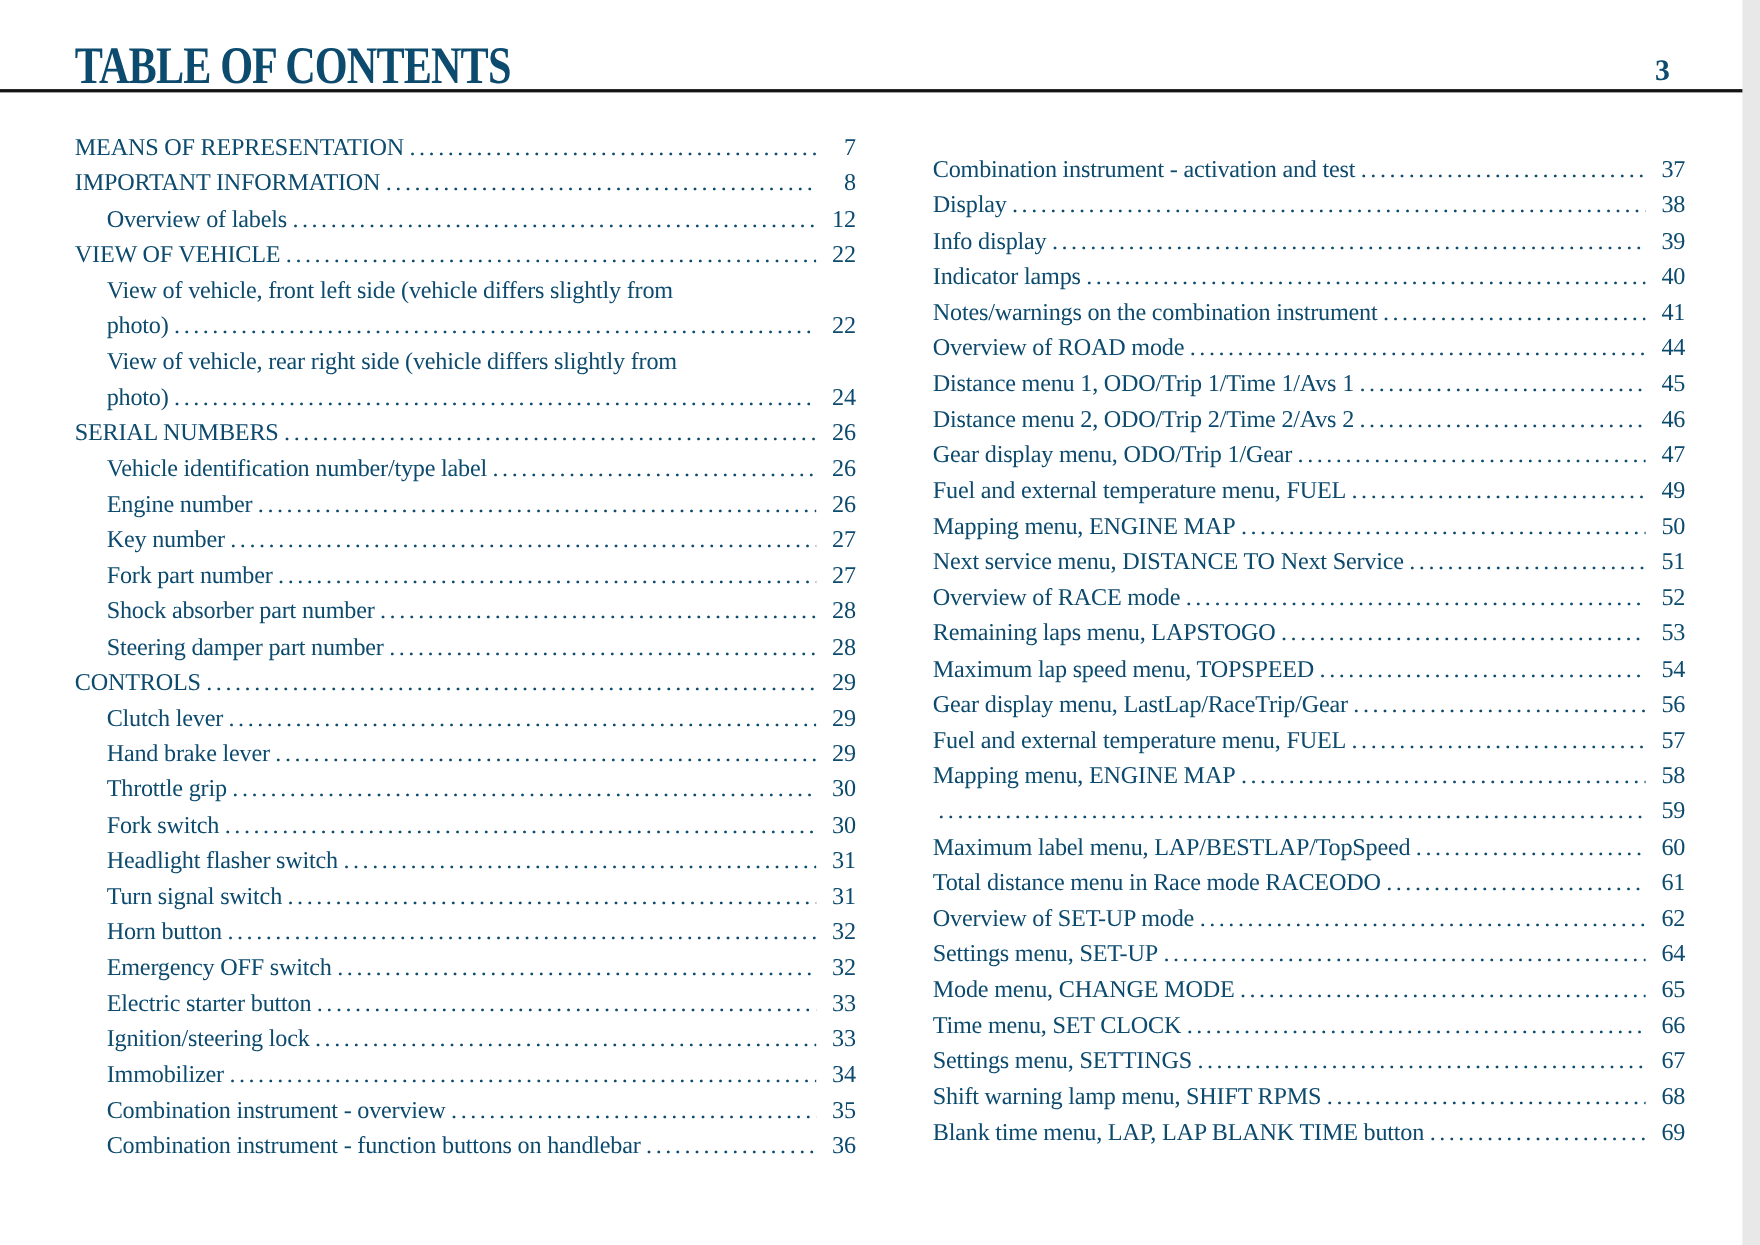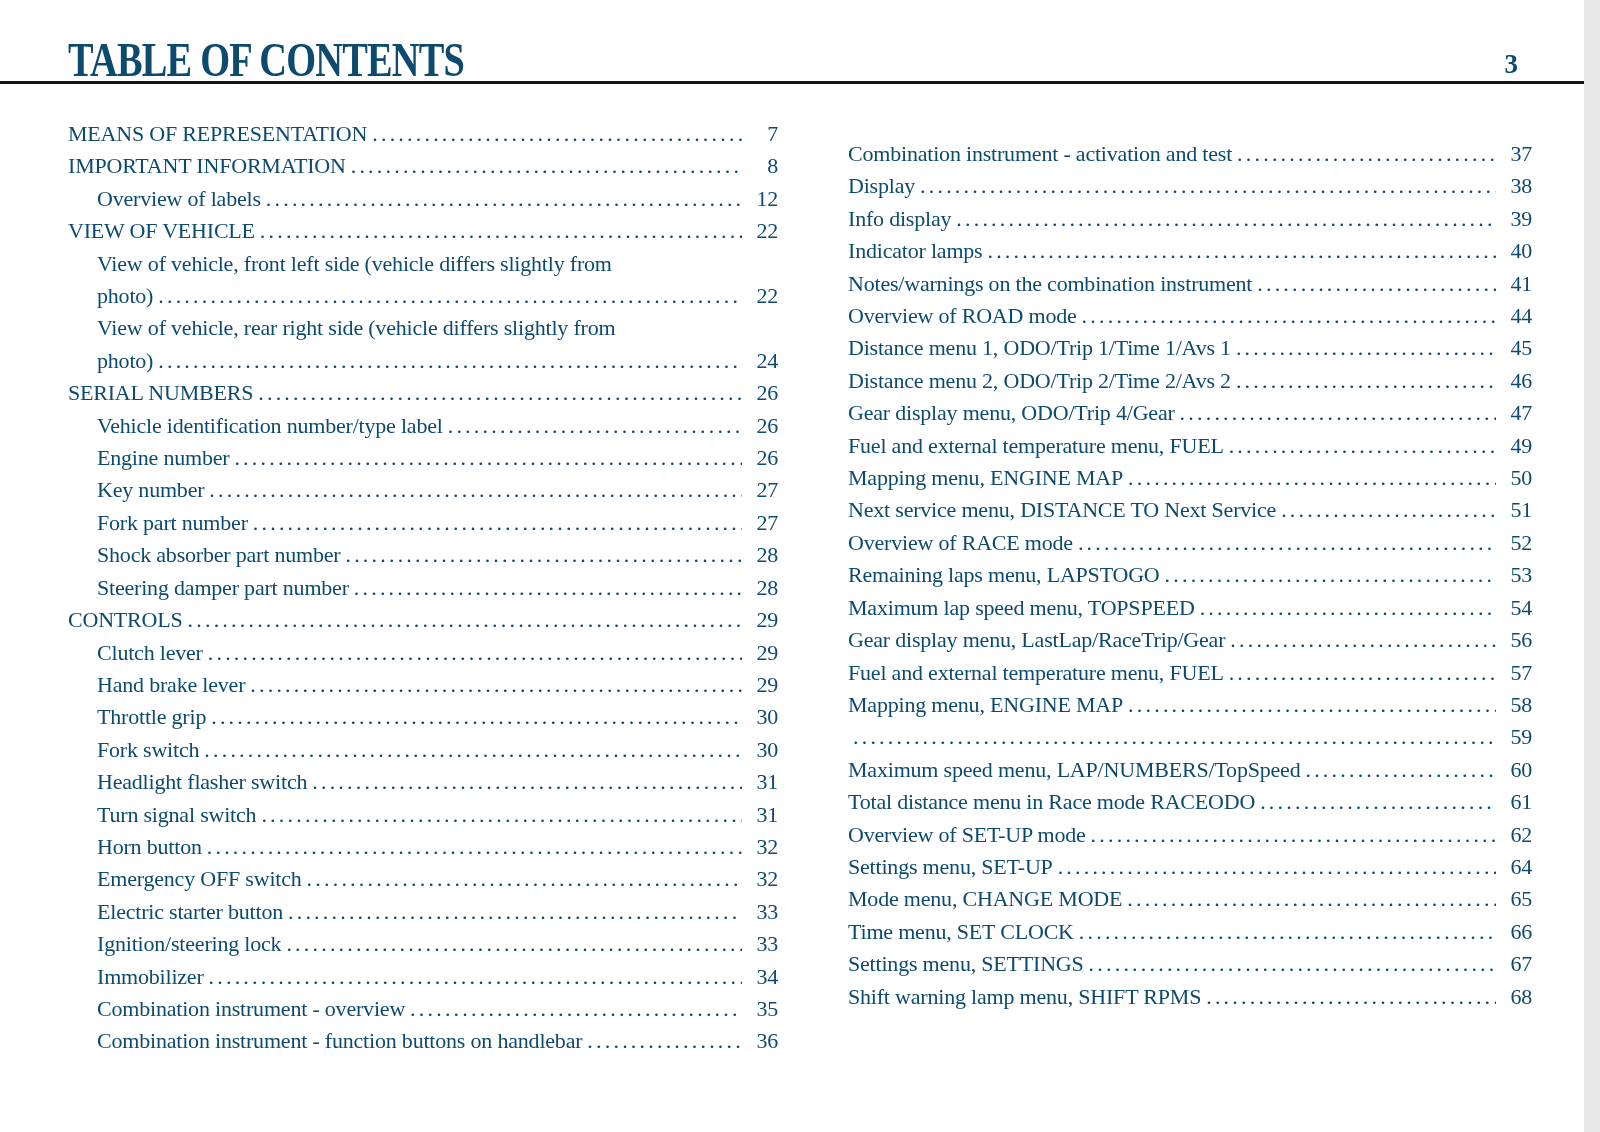--- a/index.html
+++ b/index.html
@@ -321,21 +321,21 @@
       </div>
       <div class="toc-entry">
         <div class="toc-line">
           <span class="lbl">Distance menu 2, ODO/Trip 2/Time 2/Avs 2</span>
           <span class="dots"></span>
           <span class="pg">46</span>
         </div>
       </div>
       <div class="toc-entry">
         <div class="toc-line">
-          <span class="lbl">Gear display menu, ODO/Trip 4/Gear</span>
+          <span class="lbl">Gear display menu, ODO/Trip 1/Gear</span>
           <span class="dots"></span>
           <span class="pg">47</span>
         </div>
       </div>
       <div class="toc-entry">
         <div class="toc-line">
           <span class="lbl">Fuel and external temperature menu, FUEL</span>
           <span class="dots"></span>
           <span class="pg">49</span>
         </div>
@@ -397,21 +397,21 @@
         </div>
       </div>
       <div class="toc-entry">
         <div class="toc-line">
           <span class="dots"></span>
           <span class="pg">59</span>
         </div>
       </div>
       <div class="toc-entry">
         <div class="toc-line">
-          <span class="lbl">Maximum speed menu, LAP/NUMBERS/TopSpeed</span>
+          <span class="lbl">Maximum label menu, LAP/BESTLAP/TopSpeed</span>
           <span class="dots"></span>
           <span class="pg">60</span>
         </div>
       </div>
       <div class="toc-entry">
         <div class="toc-line">
           <span class="lbl">Total distance menu in Race mode RACEODO</span>
           <span class="dots"></span>
           <span class="pg">61</span>
         </div>
@@ -449,16 +449,23 @@
           <span class="lbl">Settings menu, SETTINGS</span>
           <span class="dots"></span>
           <span class="pg">67</span>
         </div>
       </div>
       <div class="toc-entry">
         <div class="toc-line">
           <span class="lbl">Shift warning lamp menu, SHIFT RPMS</span>
           <span class="dots"></span>
           <span class="pg">68</span>
+        </div>
+      </div>
+      <div class="toc-entry">
+        <div class="toc-line">
+          <span class="lbl">Blank time menu, LAP, LAP BLANK TIME button</span>
+          <span class="dots"></span>
+          <span class="pg">69</span>
         </div>
       </div>
     </div>
 </div>
 
 </body></html>

